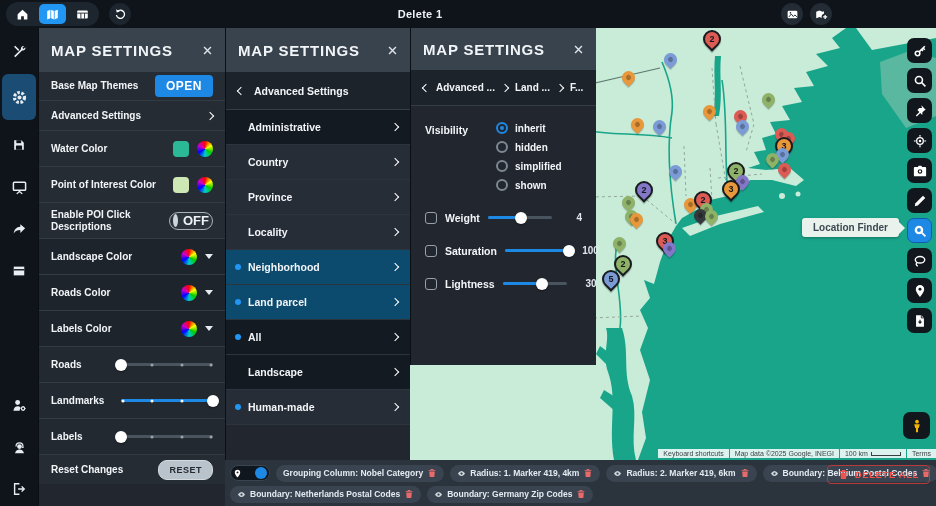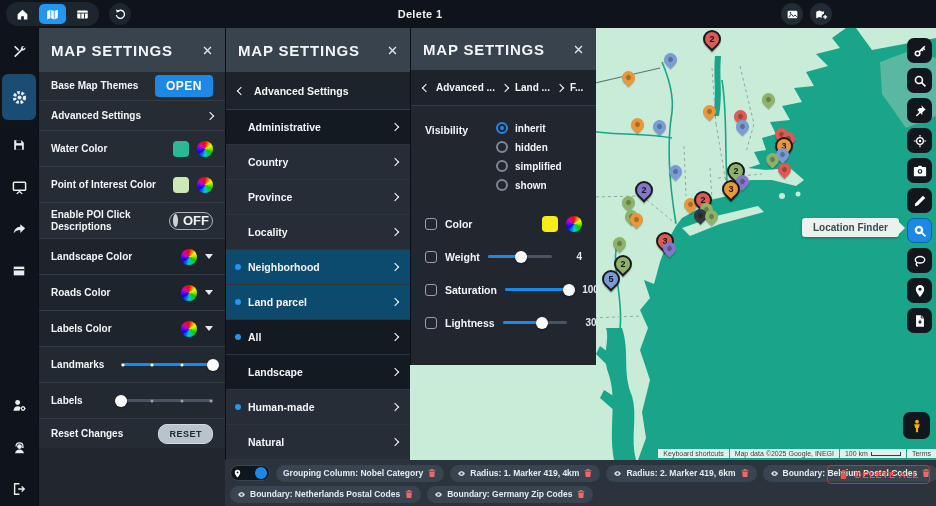--- a/index.html
+++ b/index.html
@@ -360,20 +360,33 @@
       </span>
   </div>
   <div class="row h36 shadeB">
     <span class="lbl">Labels Color</span>
     <span class="right">
         <span class="wheel"></span>
         <span class="caret"></span>
       </span>
   </div>
   <div class="row h36 shadeC">
+    <span class="lbl">Roads</span>
+    <span class="right">
+        <span class="slider" style="--p: 0%;">
+          <span class="fill"></span>
+          <span class="dot" style="left:2%"></span>
+          <span class="dot" style="left:34%"></span>
+          <span class="dot" style="left:66%"></span>
+          <span class="dot" style="left:98%"></span>
+          <span class="knob"></span>
+        </span>
+      </span>
+  </div>
+  <div class="row h36 shadeC">
     <span class="lbl">Landmarks</span>
     <span class="right">
         <span class="slider" style="--p: 100%;">
           <span class="fill"></span>
           <span class="dot" style="left:2%;background:#fff"></span>
           <span class="dot" style="left:34%;background:#fff"></span>
           <span class="dot" style="left:66%;background:#fff"></span>
           <span class="dot" style="left:98%;background:#fff"></span>
           <span class="knob"></span>
         </span>
@@ -444,24 +457,20 @@
       <span>All</span>
       <span class="chev r"></span>
     </div>
   <div class="item sh-c">
       <span>Landscape</span>
       <span class="chev r"></span>
     </div>
   <div class="item sh-a">
       <span class="bluedot"></span>
       <span>Human-made</span>
-      <span class="chev r"></span>
-    </div>
-  <div class="item sh-a">
-      <span>Natural</span>
       <span class="chev r"></span>
     </div>
 </div>
 
 <div id="panel3" class="panel">
   <div class="panel-header">
     <span>MAP SETTINGS</span>
     <span class="close-x">
         <svg class="ic" width="11" height="11" viewBox="0 0 16 16">
           <path d="M3 3l10 10M13 3 3 13" stroke="currentColor" stroke-width="2"></path>
@@ -491,28 +500,20 @@
         <span class="radio">
             <span class="circ"></span>
             <span class="rlbl">simplified</span>
           </span>
         <span class="radio">
             <span class="circ"></span>
             <span class="rlbl">shown</span>
           </span>
       </div>
     </div>
-    <div class="ctlrow" style="margin-top:6px">
-      <span class="checkbox"></span>
-      <span class="clbl">Color</span>
-      <span class="cright">
-          <span class="swatch" style="background:#f6ee16"></span>
-          <span class="wheel"></span>
-        </span>
-    </div>
     <div class="ctlrow">
       <span class="checkbox"></span>
       <span class="clbl">Weight</span>
       <span class="cright">
           <span class="slider small" style="--p: 52%;">
             <span class="fill"></span>
             <span class="knob"></span>
           </span>
           <span class="sval">4</span>
         </span>

